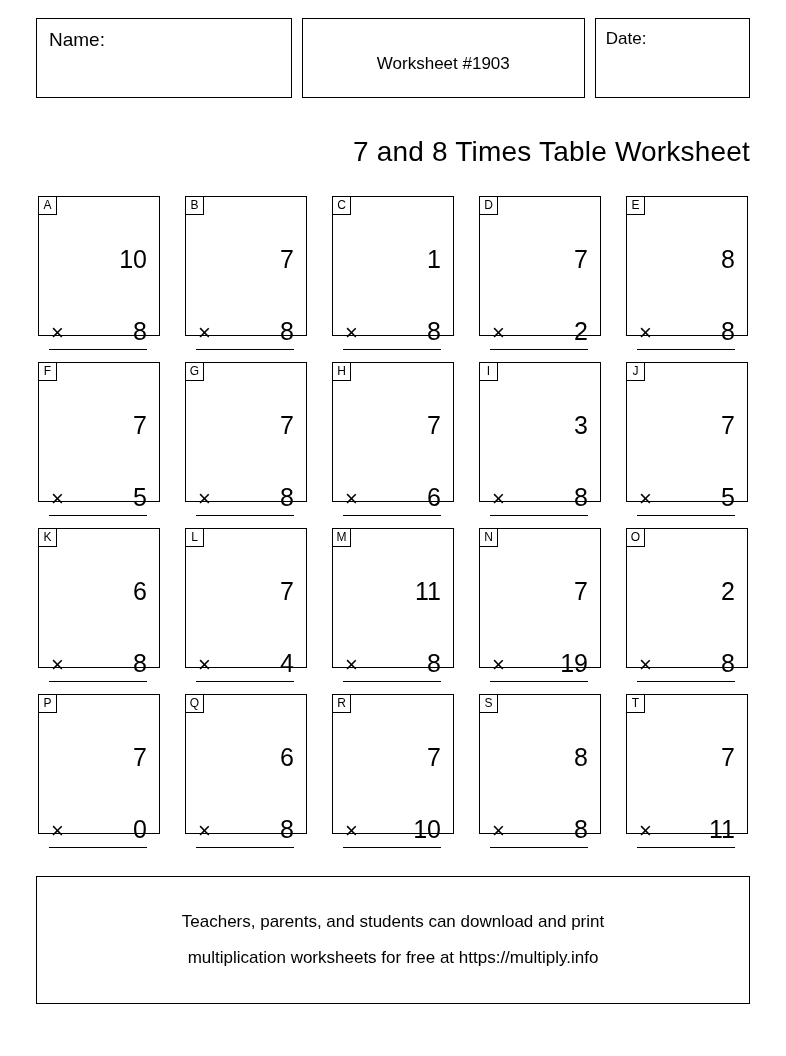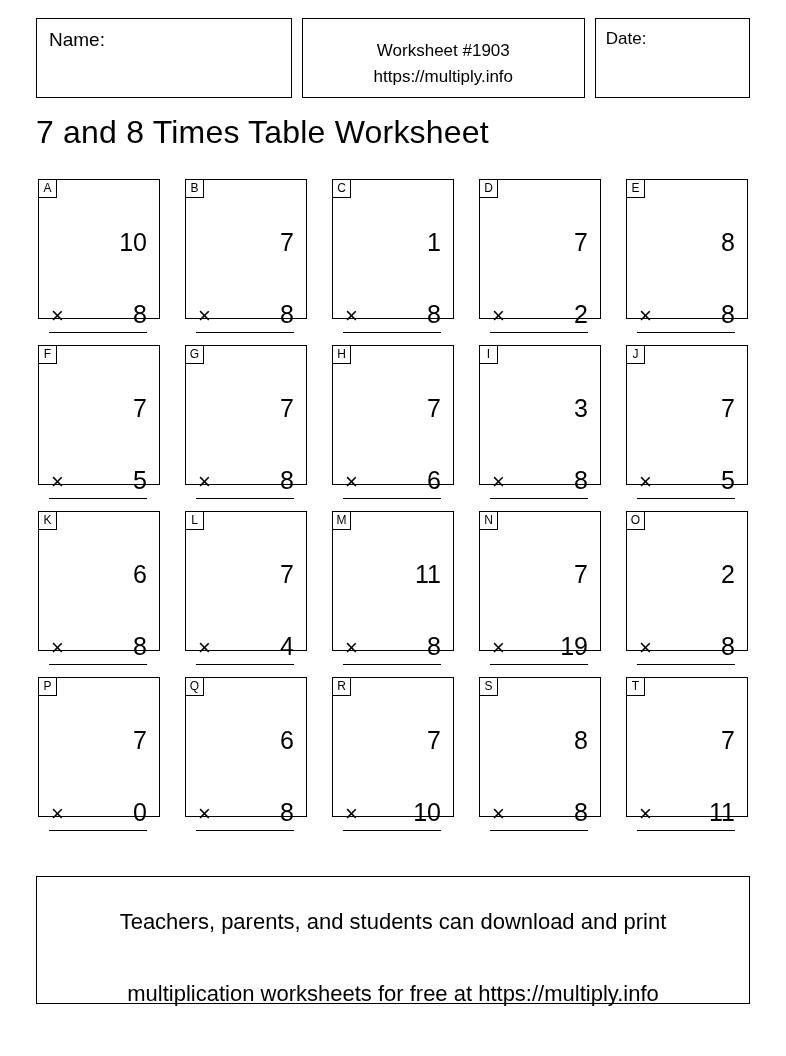--- a/index.html
+++ b/index.html
@@ -61,23 +61,23 @@
   .date-box {
     width: 166px;
     padding: 10px 0 0 10px;
   }
   .date-box .label {
     font-size: 17px;
   }
 
   
   .title {
-    text-align: left;
-    font-size: 32px;
-    margin-top: 16px;
+    text-align: right;
+    font-size: 28px;
+    margin-top: 38px;
     margin-bottom: 0;
     font-weight: normal;
     letter-spacing: 0.2px;
   }
 
   
   .grid {
     margin-top: 28px;
     display: grid;
     grid-template-columns: repeat(5, 122px);
@@ -143,37 +143,35 @@
     height: 128px;
     border: 1px solid #000;
     box-sizing: border-box;
     display: flex;
     flex-direction: column;
     align-items: center;
     justify-content: center;
     text-align: center;
   }
   .footer .fline {
-    font-size: 22px;
+    font-size: 17px;
     line-height: 36px;
-    margin-top: 36px;
   }
 </style>
 </head>
 <body>
 
 <div class="page">
 
   <div class="header-row">
     <div class="header-box name-box">
       <span class="label">Name:</span>
     </div>
     <div class="header-box center-box">
       <div class="line">Worksheet #1903</div>
-      <div class="line">https://multiply.info</div>
     </div>
     <div class="header-box date-box">
       <span class="label">Date:</span>
     </div>
   </div>
 
   <h1 class="title">7 and 8 Times Table Worksheet</h1>
 
   <div class="grid">
 

